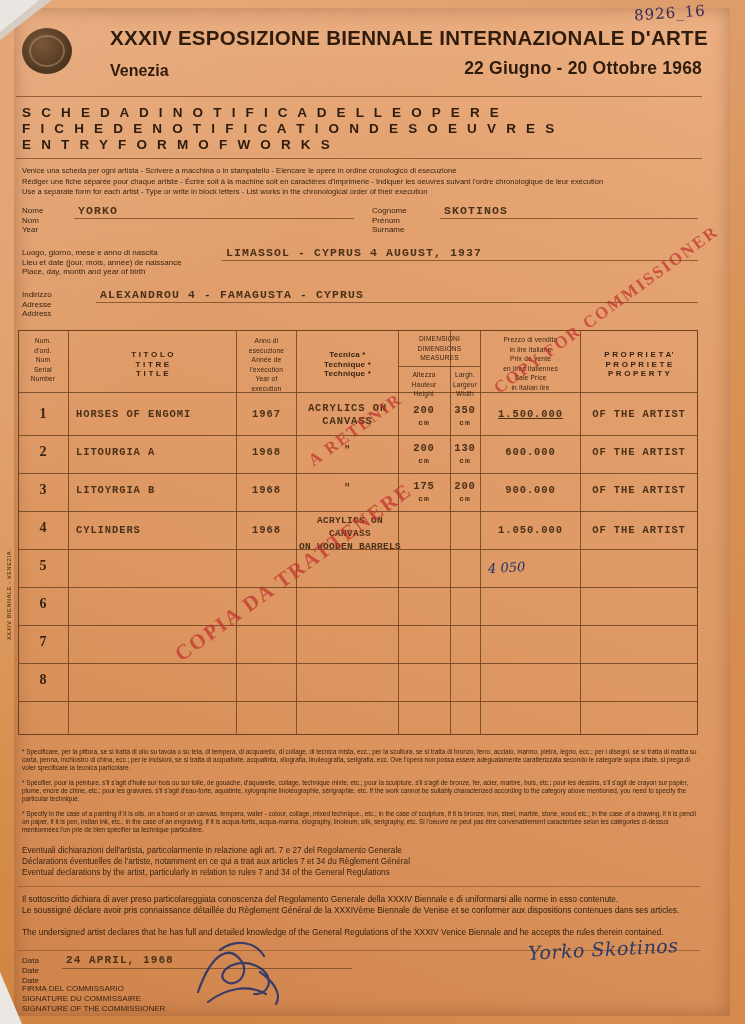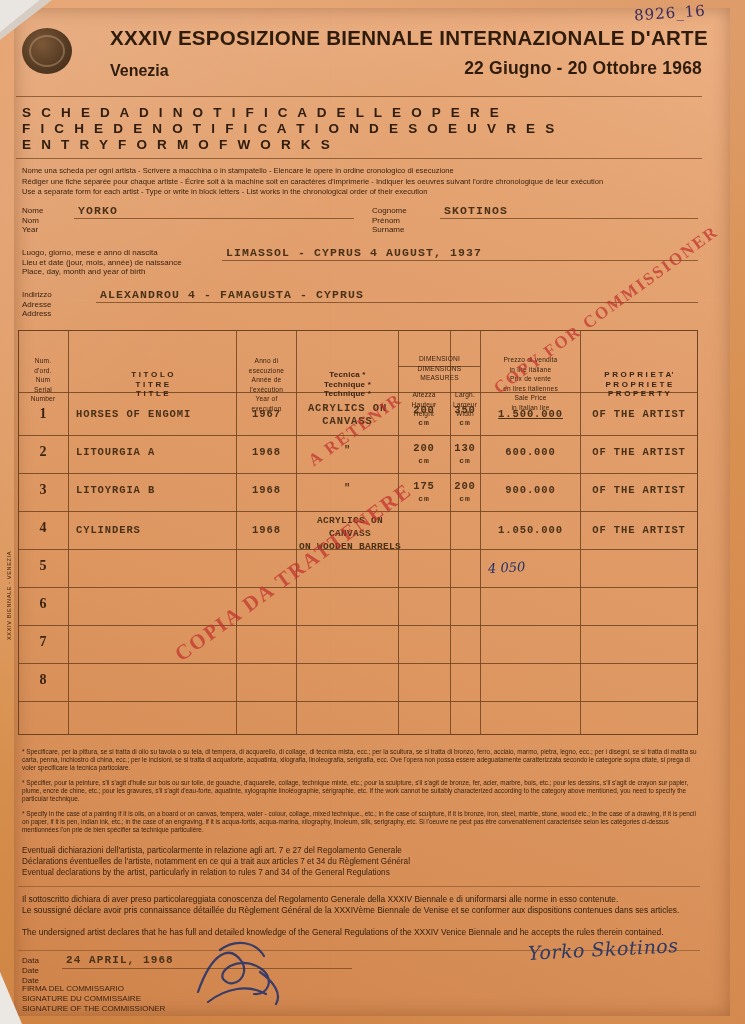--- a/index.html
+++ b/index.html
@@ -88,21 +88,21 @@
   .typed{
     position:absolute;font-family:"Liberation Mono", monospace;
     font-size:11.5px;letter-spacing:1.1px;color:#4a3118;font-weight:bold;
   }
 
   
   .tbl{position:absolute;left:18px;top:330px;width:680px;height:405px;}
   .tbl .v{position:absolute;top:0;bottom:0;width:1px;background:#6e4420;opacity:.85;}
   .tbl .h{position:absolute;left:0;right:0;height:1px;background:#6e4420;opacity:.85;}
   .tbl .box{position:absolute;left:0;top:0;right:0;bottom:0;border:1px solid #6e4420;}
-  .th{position:absolute;text-align:center;font-size:8px;line-height:9.6px;color:#3a2310;font-weight:bold;letter-spacing:.2px;margin-top:20px;}
+  .th{position:absolute;text-align:center;font-size:8px;line-height:9.6px;color:#3a2310;font-weight:bold;letter-spacing:.2px;}
   .th .sm{font-size:6.6px;font-weight:normal;line-height:8px;}
   .rownum{position:absolute;font-size:14px;font-weight:bold;color:#3b2412;text-align:center;font-family:"Liberation Serif",serif;}
   .cell{
     position:absolute;font-family:"Liberation Mono", monospace;font-size:10.5px;
     letter-spacing:.9px;color:#4a3118;font-weight:bold;line-height:13px;
   }
   .cc{text-align:center;}
 
   
   .fn{position:absolute;left:22px;width:676px;font-size:6.4px;line-height:8.2px;color:#3a2310;}
@@ -166,21 +166,21 @@
     <div class="sched">
       <div>S C H E D A   D I   N O T I F I C A   D E L L E   O P E R E</div>
       <div>F I C H E   D E   N O T I F I C A T I O N   D E S   O E U V R E S</div>
       <div>E N T R Y   F O R M   O F   W O R K S</div>
     </div>
 
 
     <div class="rule" style="top:158px;"></div>
 
     <div class="instr">
-      <div>Nome una scheda per ogni artista - Scrivere a macchina o in stampatello - Elencare le opere in ordine cronologico di esecuzione</div>
+      <div>Venice una scheda per ogni artista - Scrivere a macchina o in stampatello - Elencare le opere in ordine cronologico di esecuzione</div>
       <div style="white-space:normal;">Rédiger une fiche séparée pour chaque artiste - Écrire soit à la machine soit en caractères d'imprimerie - Indiquer les oeuvres suivant l'ordre chronologique de leur exécution</div>
       <div>Use a separate form for each artist - Type or write in block letters - List works in the chronological order of their execution</div>
     </div>
 
     <div class="fieldblk" style="left:22px;top:206px;">
       <div>Nome</div>
       <div>Nom</div>
       <div>Year</div>
     </div>
     <div class="typed" style="left:78px;top:204px;">YORKO</div>

